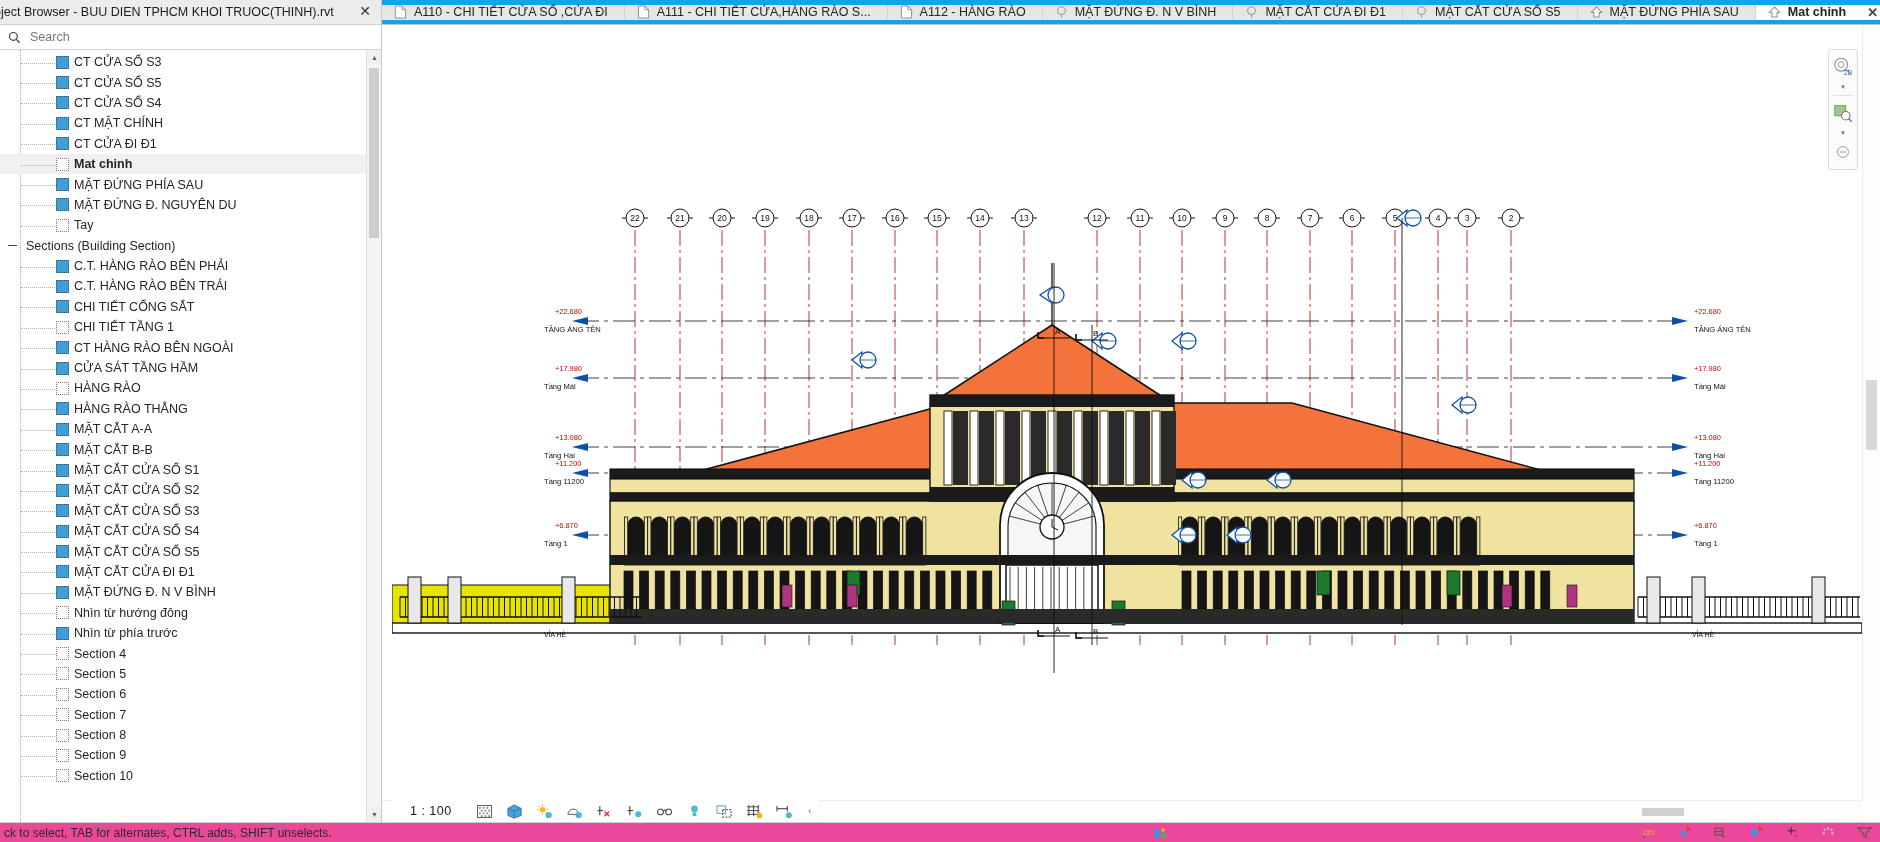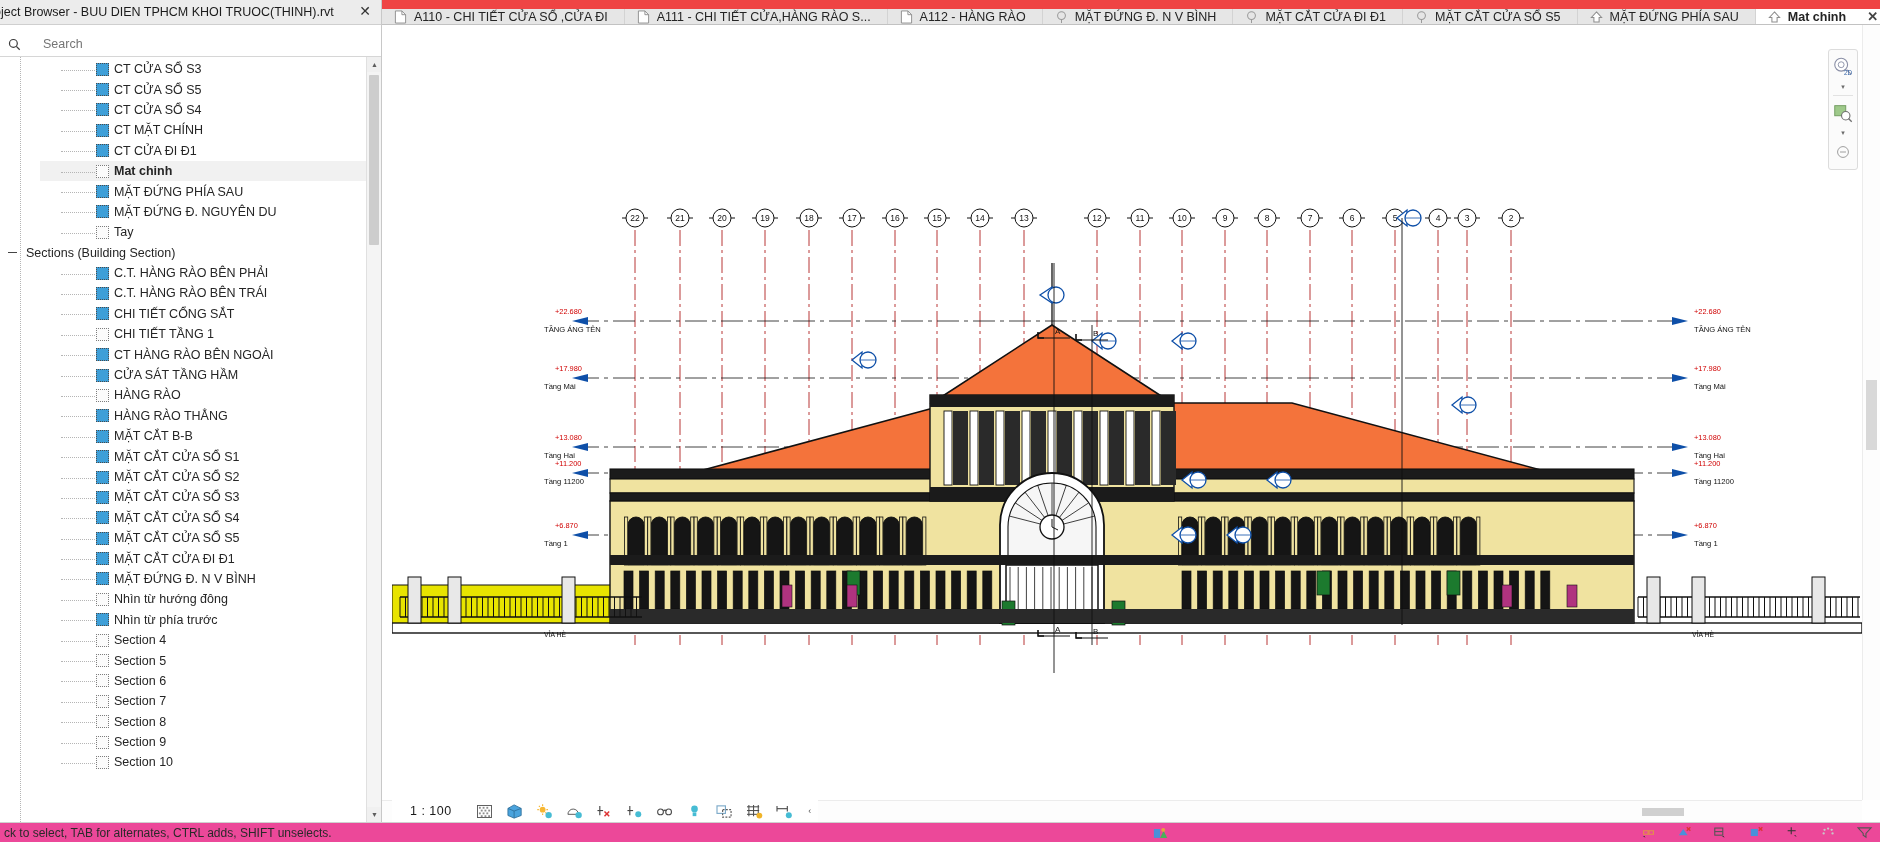--- a/index.html
+++ b/index.html
@@ -31,37 +31,37 @@
     font-size: 12.5px; color: #1b1b1b; white-space: nowrap;
     overflow: hidden; margin-left: -6px;
   }
   .pb-close {
     position: absolute; right: 8px; top: 4px;
     width: 16px; height: 16px; text-align: center;
     line-height: 15px; font-size: 14px; color: #333; cursor: pointer;
   }
   .pb-search {
     height: 25px; border-bottom: 1px solid #d6d6d6;
-    display: flex; align-items: center; gap: 22px;
-    padding: 0 8px; background: #fff; margin-top: 7px;
+    display: flex; align-items: center; gap: 9px;
+    padding: 0 8px; background: #fff;
   }
   .pb-search svg { flex: 0 0 auto; }
   .pb-search input {
     border: 0; outline: none; font-size: 12.5px;
     color: #8a8a8a; width: 100%;
     font-family: "Liberation Sans", sans-serif; background: transparent;
   }
   .pb-tree {
     flex: 1; overflow: hidden; position: relative;
     padding-top: 2px; background: #fff;
   }
   .tree-row {
     height: 20.4px; display: flex; align-items: center;
     white-space: nowrap; font-size: 12.5px; color: #252525;
-    position: relative; cursor: default; margin-left: 40px;
+    position: relative; cursor: default;
   }
   .tree-row.sel { background: #f1f1f1; font-weight: bold; }
   .dash {
     display:inline-block; width: 34px; height: 1px;
     border-top: 1px dotted #b5b5b5; margin-right: 1px;
     position: relative; top: 1px;
   }
   .vline {
     position: absolute; left: 20px; top: 0; bottom: 0;
     width: 1px; border-left: 1px dotted #b5b5b5;
@@ -90,22 +90,22 @@
   }
   .pb-scroll .arrow.bot { position:absolute; bottom:0; }
   .pb-scroll .thumb {
     position: absolute; left: 2px; right: 2px; top: 18px; height: 170px;
     background: #cdcdcd; border-radius: 1px;
   }
 
   
   #tabstrip {
     position: absolute; left: 382px; top: 0; right: 0; height: 25px;
-    background: #ef4444; border-bottom: 1px solid #c2c2c2;
-    display: flex; align-items: flex-end; overflow: hidden;
+    background: #0ea5e9; border-bottom: 1px solid #c2c2c2;
+    display: flex; align-items: center; overflow: hidden;
   }
   .vtab {
     display: flex; align-items: center; gap: 7px;
     padding: 0 16px 0 12px; font-size: 12.5px; color: #242424;
     white-space: nowrap; border-right: 1px solid #d3d3d3;
     cursor: pointer; background: #e6e6e6;
   }
   .vtab.active { background: #ffffff; font-weight: bold; border-right: 1px solid #c8c8c8; }
   .vtab .tabclose { margin-left: 14px; font-size: 13px; color:#444; }
 
@@ -282,20 +282,26 @@
             <span style="width:21px;display:inline-block"></span>
             <span class="dash"></span>
             <span class="vicon white"></span>
             <span>HÀNG RÀO</span>
           </div>
           <div class="tree-row">
             <span style="width:21px;display:inline-block"></span>
             <span class="dash"></span>
             <span class="vicon blue"></span>
             <span>HÀNG RÀO THẲNG</span>
+          </div>
+          <div class="tree-row">
+            <span style="width:21px;display:inline-block"></span>
+            <span class="dash"></span>
+            <span class="vicon blue"></span>
+            <span>MẶT CẮT A-A</span>
           </div>
           <div class="tree-row">
             <span style="width:21px;display:inline-block"></span>
             <span class="dash"></span>
             <span class="vicon blue"></span>
             <span>MẶT CẮT B-B</span>
           </div>
           <div class="tree-row">
             <span style="width:21px;display:inline-block"></span>
             <span class="dash"></span>

